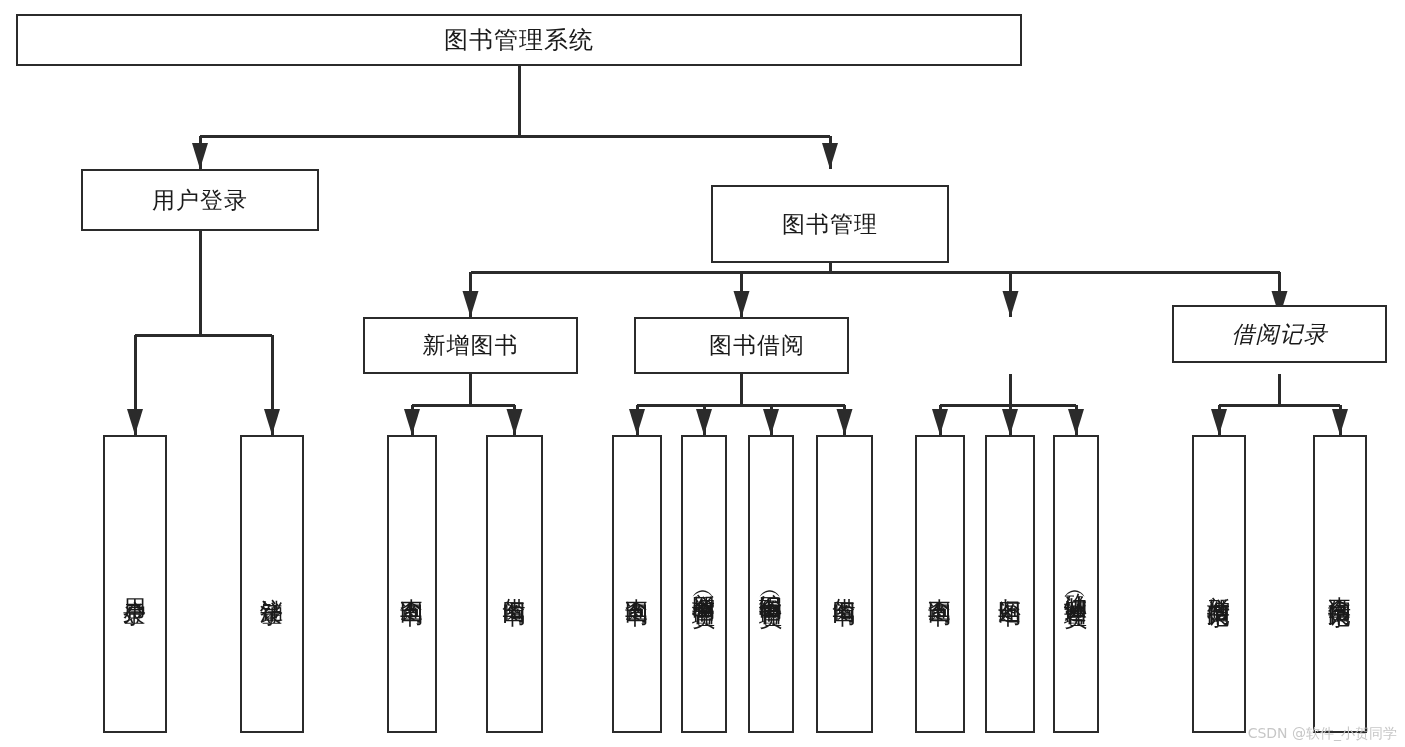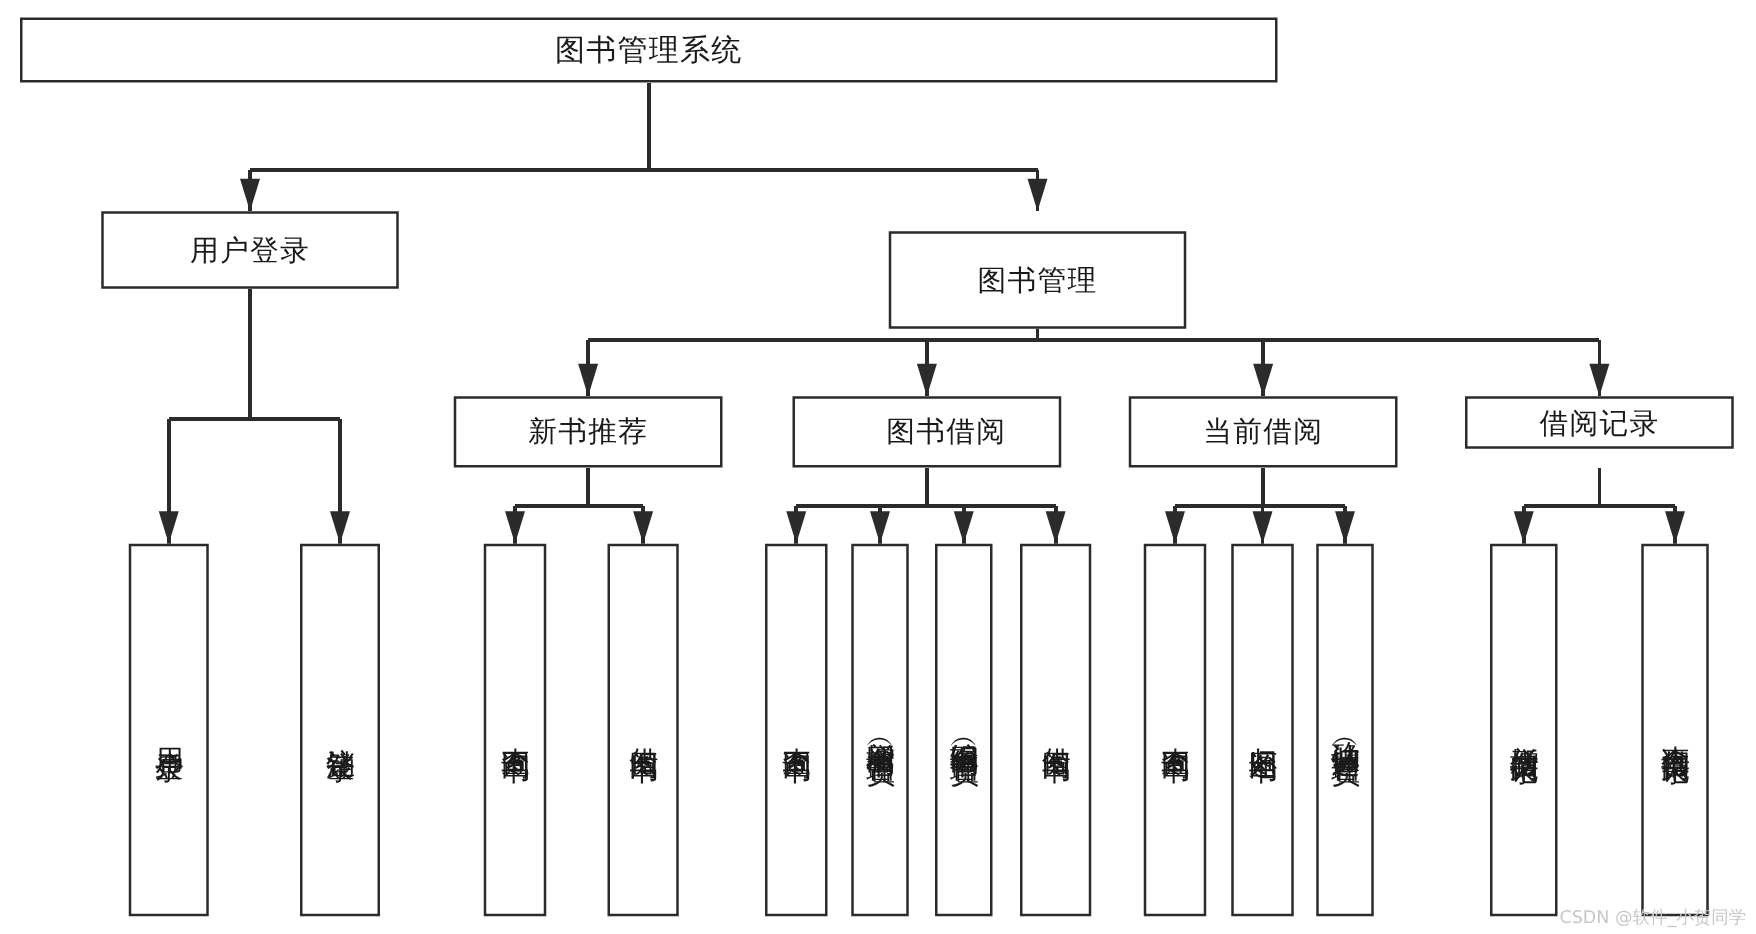--- a/index.html
+++ b/index.html
@@ -128,29 +128,26 @@
   <div class="node h title" style="left: 16px; top: 14px; width: 1006px; height: 52px;">
       <span>图书管理系统</span>
     </div>
     <div class="node h" style="left: 81px; top: 169px; width: 238px; height: 62px;">
       <span>用户登录</span>
     </div>
     <div class="node h" style="left: 711px; top: 169px; width: 238px; height: 78px; margin-top: 16px;">
       <span>图书管理</span>
     </div>
     <div class="node h" style="left: 363px; top: 317px; width: 215px; height: 57px;">
-      <span>新书推荐</span>
+      <span>新增图书</span>
     </div>
     <div class="node h" style="left: 634px; top: 317px; width: 215px; height: 57px; padding-left: 31px;">
       <span>图书借阅</span>
     </div>
-    <div class="node h" style="left: 903px; top: 317px; width: 215px; height: 57px;">
-      <span>当前借阅</span>
-    </div>
-    <div class="node h" style="left: 1172px; top: 317px; width: 215px; height: 42px;">
+    <div class="node h" style="left: 1172px; top: 305px; width: 215px; height: 58px; font-style: italic;">
       <span>借阅记录</span>
     </div>
     <div class="node v" style="left: 103px; top: 435px; width: 64px; height: 298px;">
       <span class="vtext">用户登录</span>
     </div>
     <div class="node v" style="left: 240px; top: 435px; width: 64px; height: 298px;">
       <span class="vtext">注销登录</span>
     </div>
     <div class="node v" style="left: 387px; top: 435px; width: 50px; height: 298px;">
       <span class="vtext">查询图书</span>

